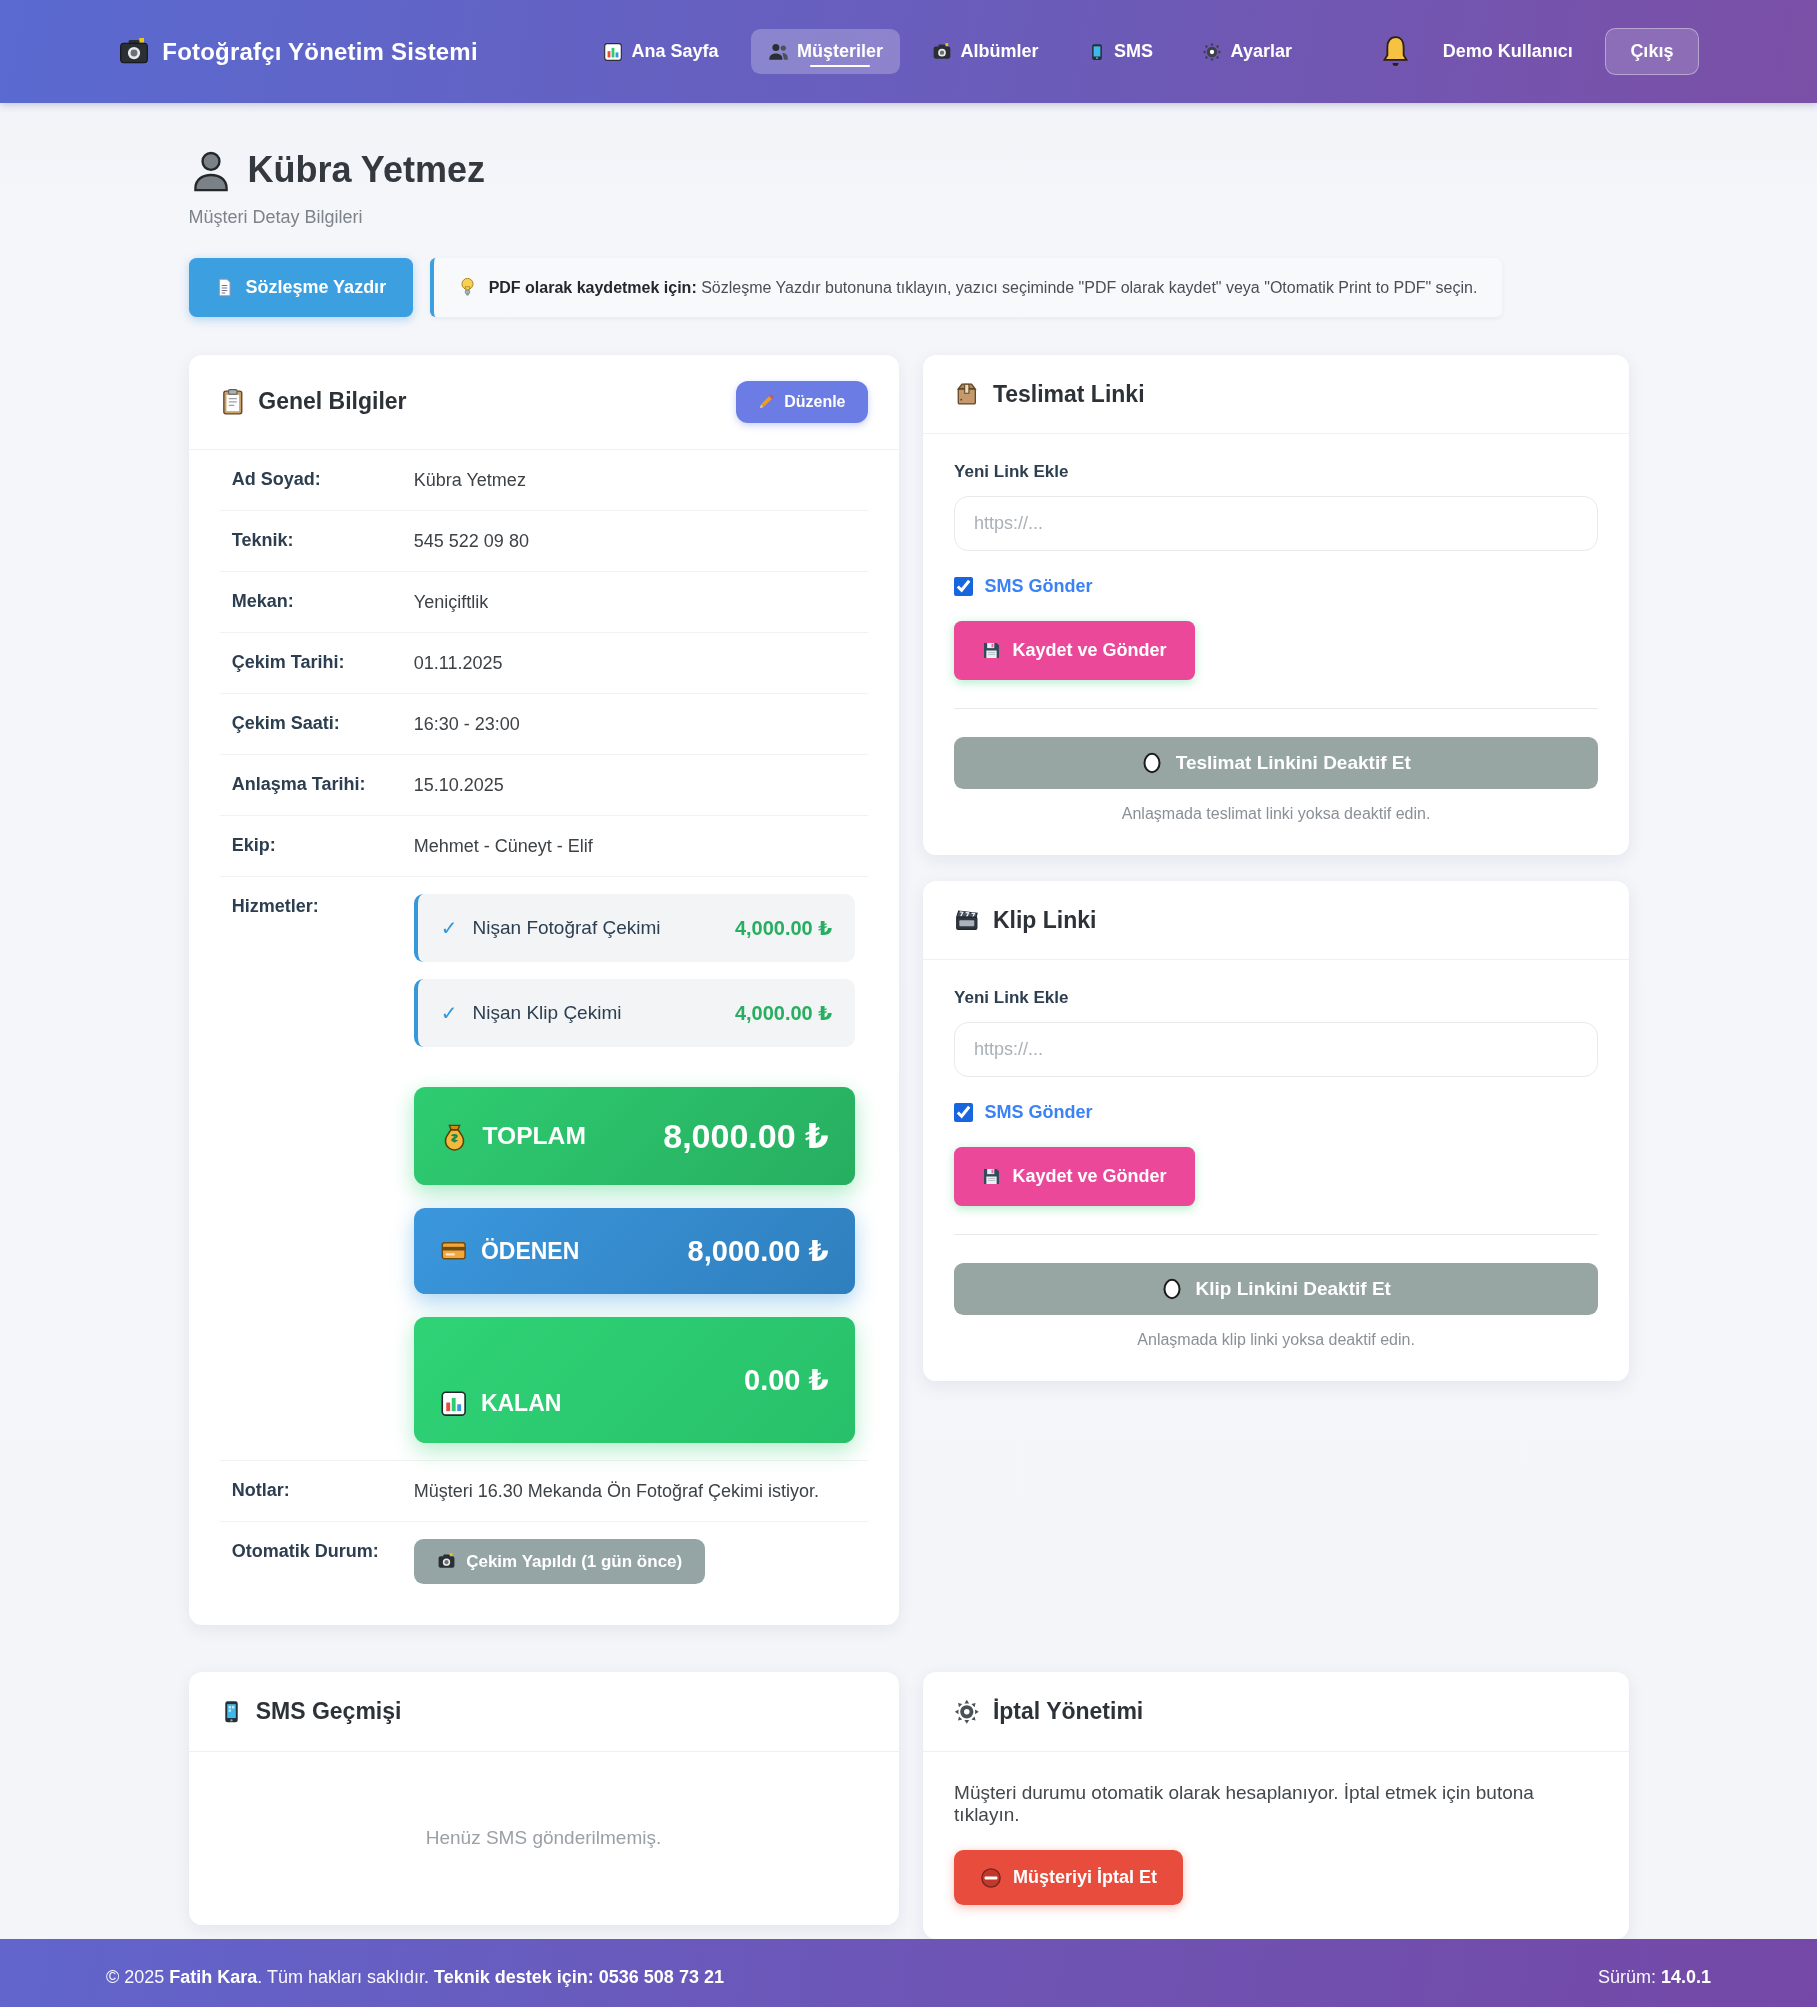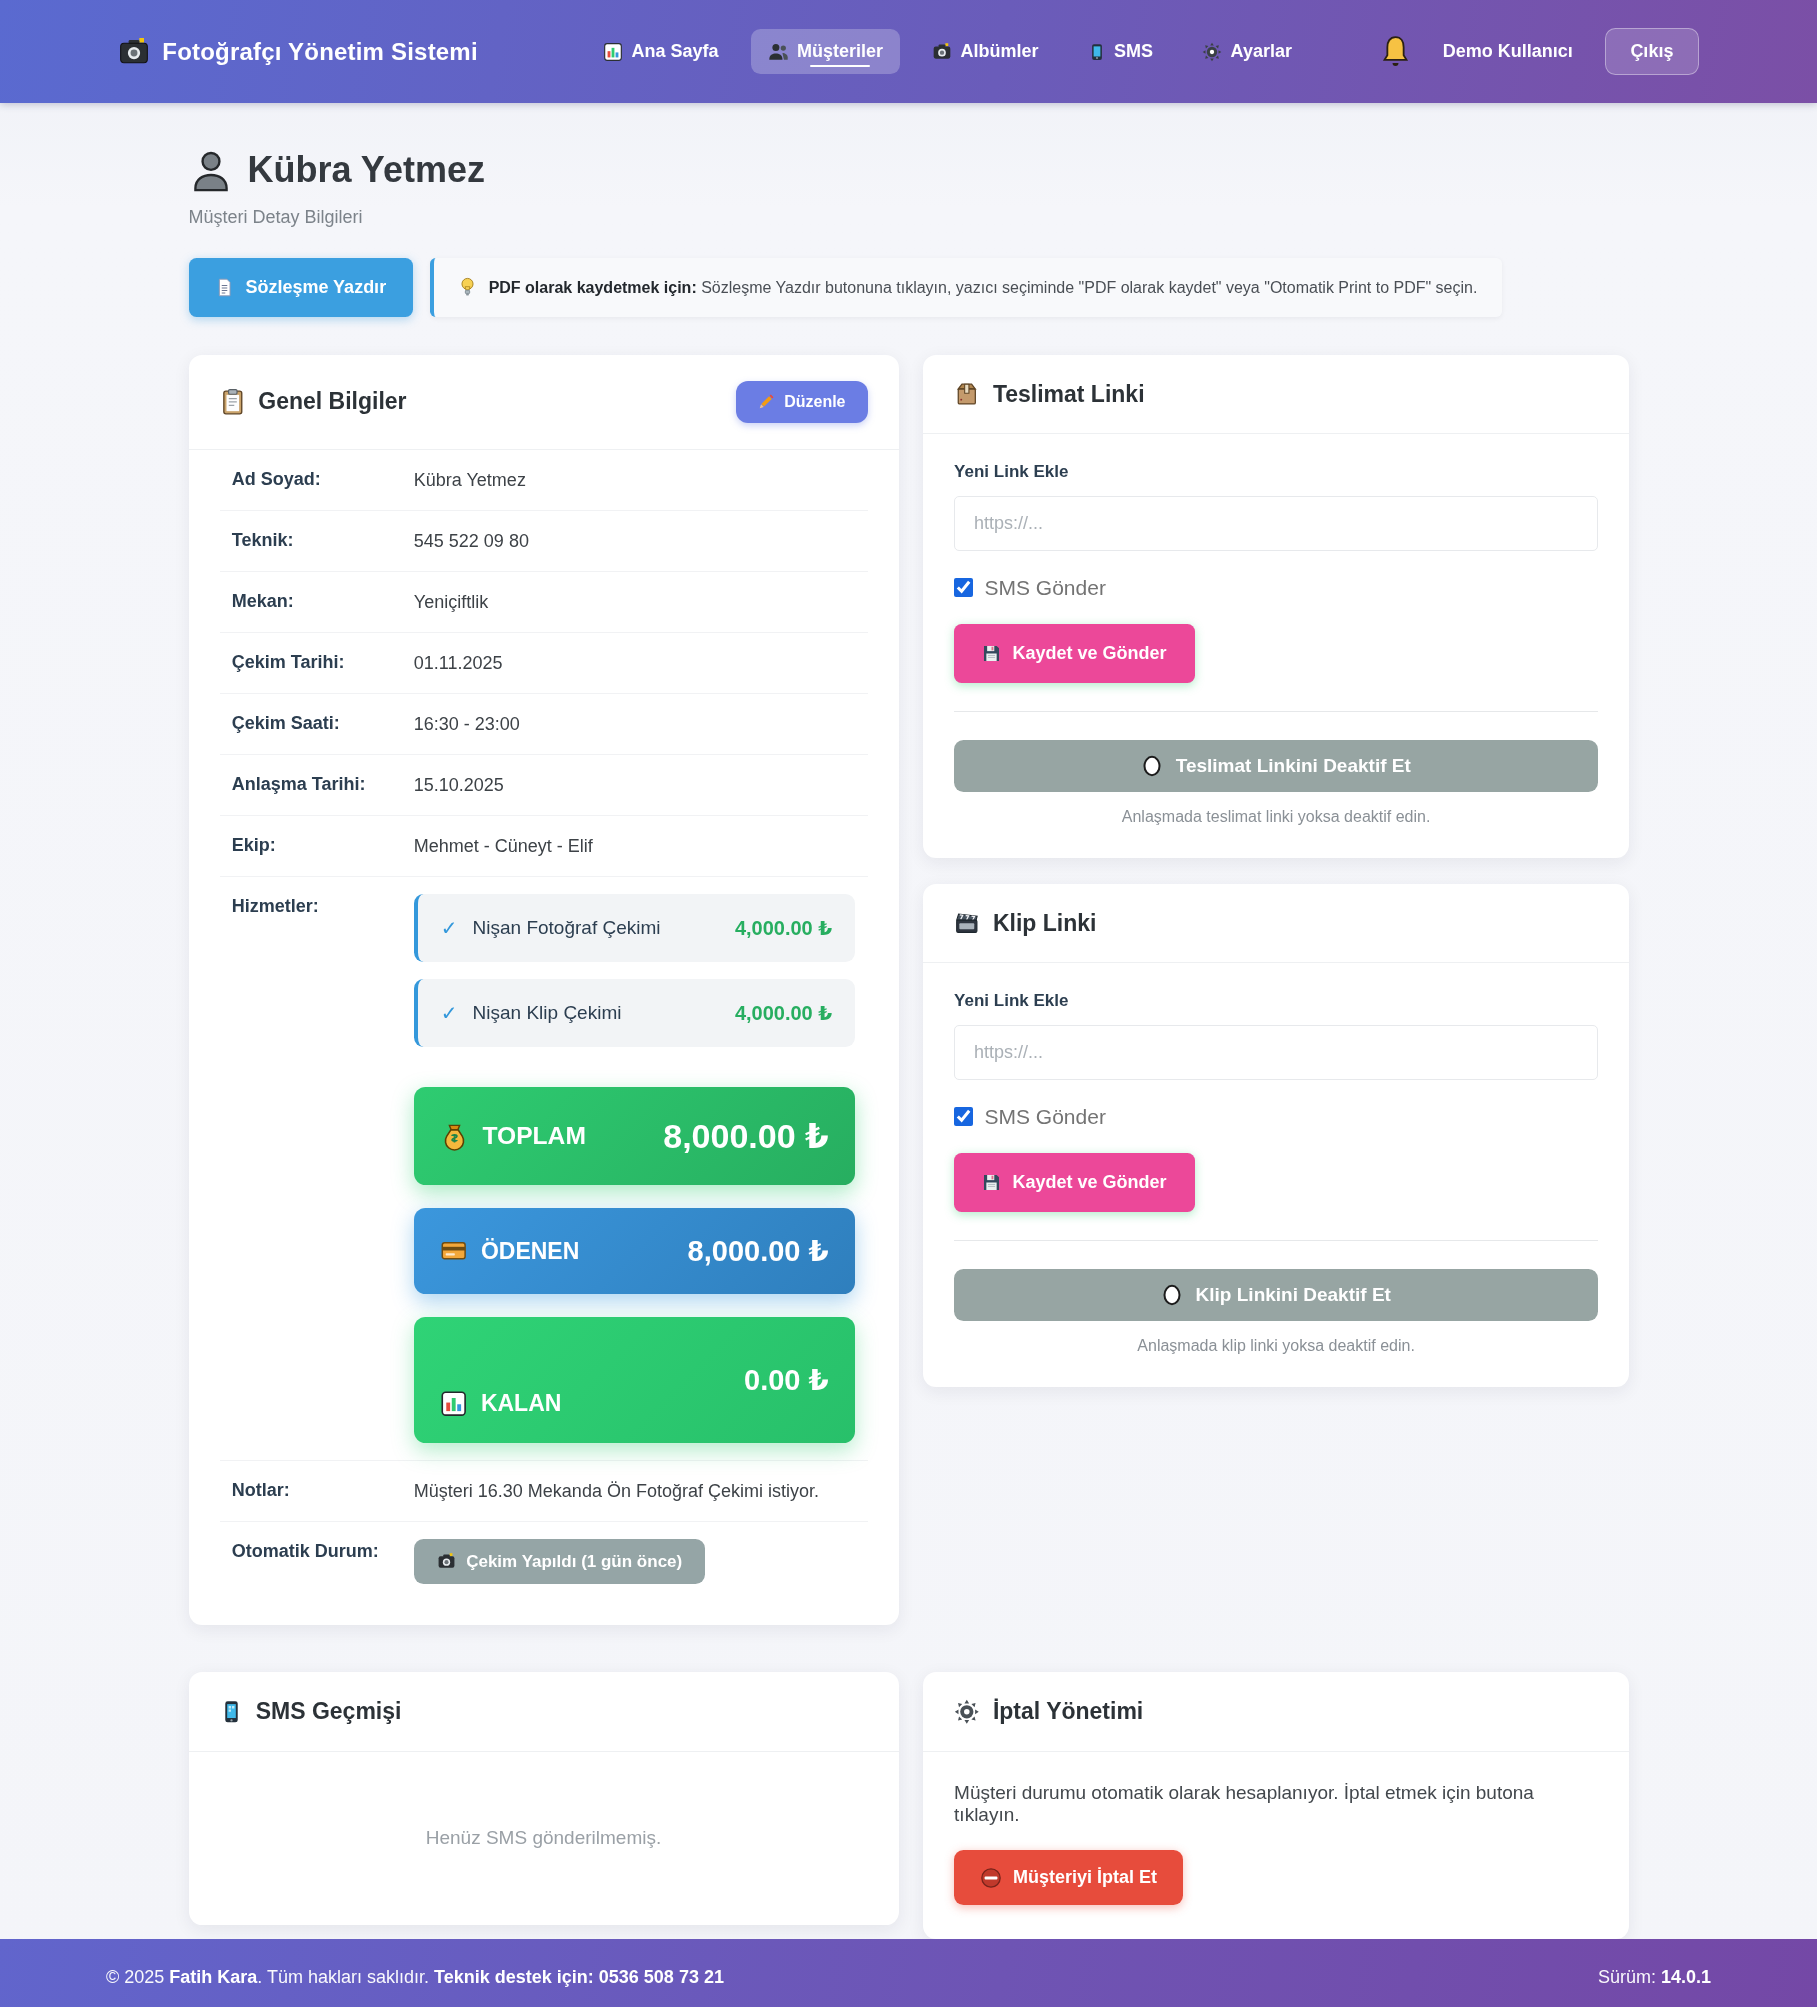--- a/index.html
+++ b/index.html
@@ -135,27 +135,27 @@
   .status-badge{
     display:inline-flex; align-items:center; gap:10.4px;
     background:#95a5a6; color:#fff; font-size:17px; font-weight:bold;
     padding:12.3px 23px; border-radius:9.5px;
   }
 
   
   .link-body{ padding:28px 31px 32px; }
   .field-label{ font-size:17px; font-weight:bold; color:#2c3e50; margin-bottom:14px; }
   .url-input{
-    width:100%; height:55px; border:1.9px solid #e7e9ec; border-radius:5px;
+    width:100%; height:55px; border:1.9px solid #e7e9ec; border-radius:14px;
     padding:16px 19px; font-size:18px; font-family:inherit; color:#333; background:#fff;
   }
   .url-input::placeholder{ color:#aab0b6; }
   .check-row{ display:flex; align-items:center; gap:11.4px; margin-top:24.6px; }
   .check-row input{ width:19px; height:19px; accent-color:#1766e0; cursor:pointer; }
-  .check-row label{ font-size:21px; font-weight:400; color:#737373; cursor:pointer; }
+  .check-row label{ font-size:18px; font-weight:700; color:#3b82f6; cursor:pointer; }
   .save-btn{
     display:flex; align-items:center; gap:11.4px;
     background:#ec4899; color:#fff; border:none; cursor:pointer;
     font-size:18px; font-weight:bold; font-family:inherit;
     padding:0 28px; height:59px; border-radius:7.6px; margin-top:24.6px;
     box-shadow:0 2.8px 9.5px rgba(46,204,113,.35);
   }
   .divider{ border:none; border-top:0.9px solid #e6e8ea; margin:28px 0; }
   .deactivate-btn{
     width:100%; display:flex; align-items:center; justify-content:center; gap:12.3px;

